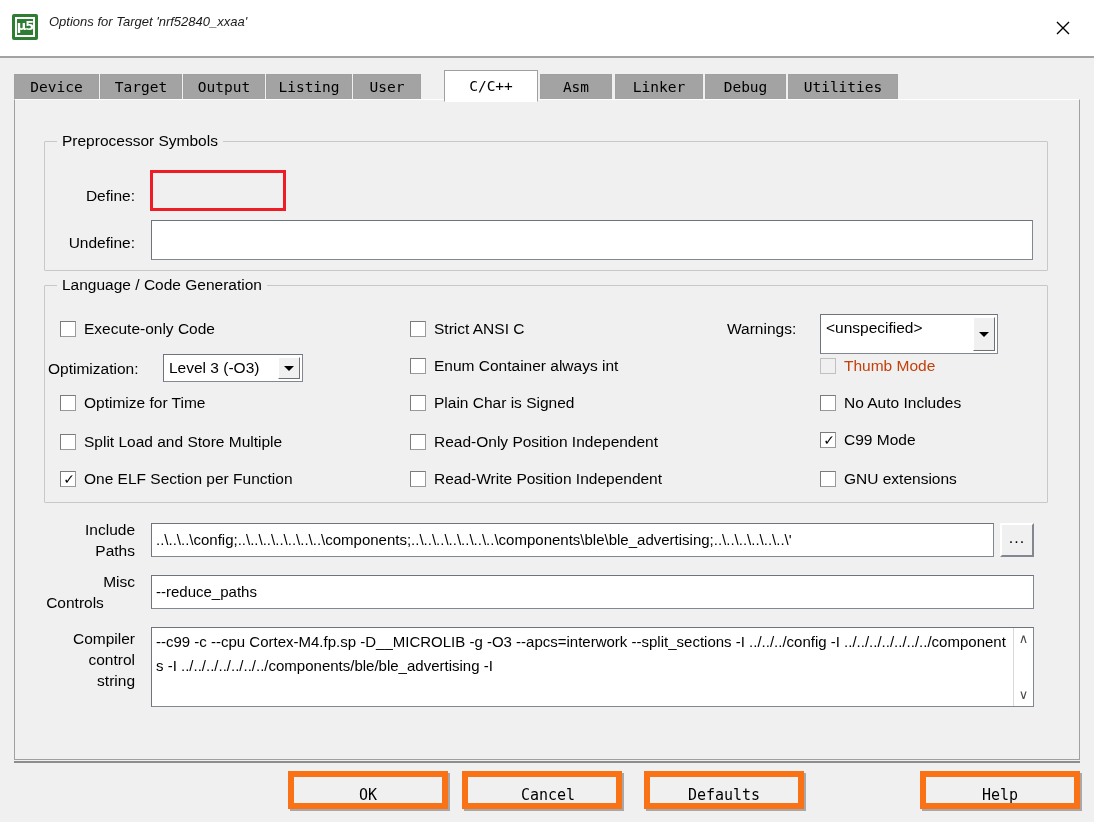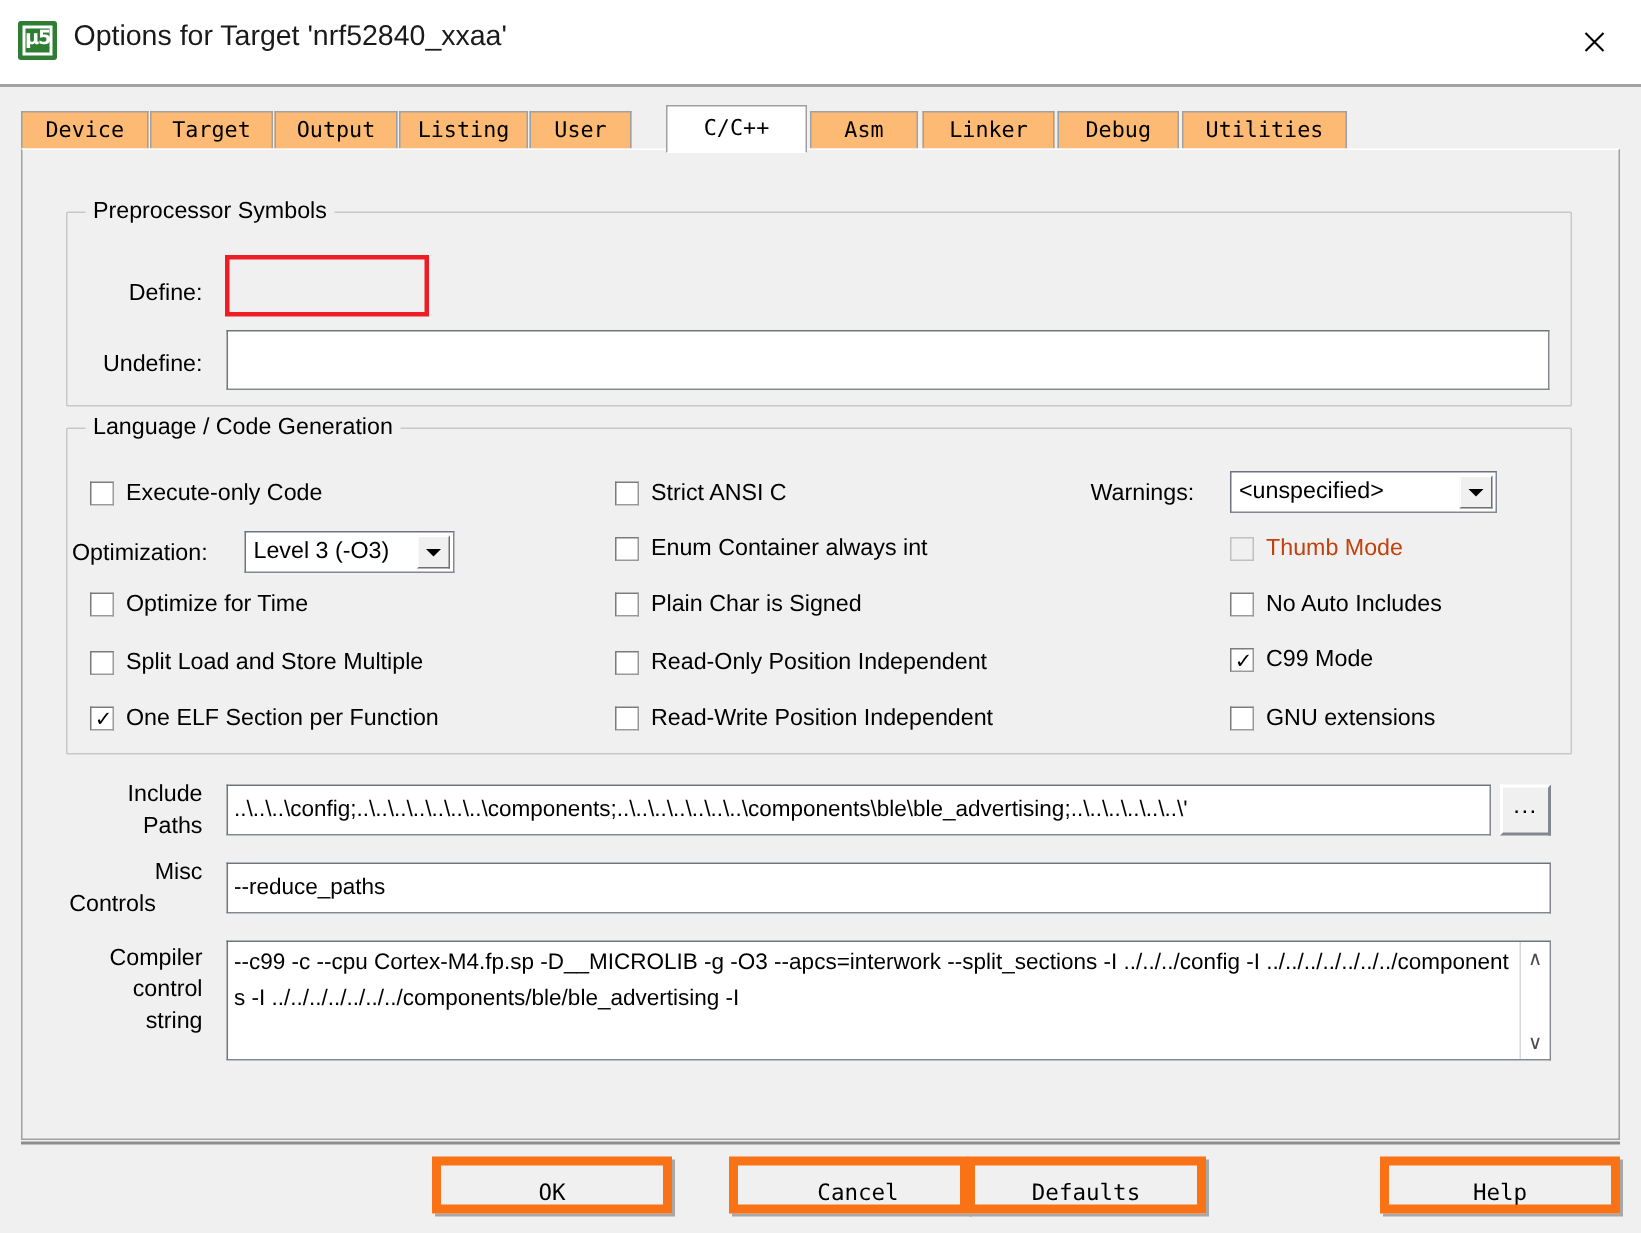--- a/index.html
+++ b/index.html
@@ -52,23 +52,24 @@
     font-family: "DejaVu Sans", sans-serif;
     font-size: 13px;
     font-weight: bold;
     line-height: 24px;
     text-align: center;
     letter-spacing: -1px;
   }
   .title-text {
     position: absolute;
     left: 49px; top: 14px;
-    font-size: 19px;
+    font-size: 13px;
     color: #1a1a1a;
     white-space: nowrap;
+    font-style: italic;
   }
   .close-btn {
     position: absolute;
     right: 14px; top: 12px;
     width: 34px; height: 32px;
     cursor: pointer;
   }
   .close-btn svg { display: block; }
 
   
@@ -76,21 +77,21 @@
     position: absolute;
     left: 14px; top: 70px;
     width: 1066px;
     height: 30px;
   }
   .tab {
     position: absolute;
     top: 4px;
     height: 26px;
     box-sizing: border-box;
-    background: #fdba74;
+    background: #a3a3a3;
     border: 1px solid #a0a0a0;
     border-bottom: none;
     font-family: "DejaVu Sans Mono", monospace;
     font-size: 14.5px;
     color: #000000;
     line-height: 24px;
     text-align: center;
     cursor: pointer;
     white-space: nowrap;
   }
@@ -421,21 +422,21 @@
       <div class="cb-row" style="left:395px; top:332px;">
         <span class="cb-box"></span>
         <span class="cb-label">Read-Only Position Independent</span>
       </div>
       <div class="cb-row" style="left:395px; top:369px;">
         <span class="cb-box"></span>
         <span class="cb-label">Read-Write Position Independent</span>
       </div>
 
       <div class="lbl" style="left:712px; top:220px;">Warnings:</div>
-      <div class="combo" style="left:805px; top:214px; width:178px; height:28px;">
+      <div class="combo" style="left:805px; top:214px; width:178px; height:40px;">
         <span class="val">&lt;unspecified&gt;</span>
         <span class="arrowbtn"></span>
       </div>
 
       <div class="cb-row" style="left:805px; top:256px;">
         <span class="cb-box disabled"></span>
         <span class="cb-label dim">Thumb Mode</span>
       </div>
       <div class="cb-row" style="left:805px; top:293px;">
         <span class="cb-box"></span>
@@ -474,19 +475,19 @@
           <span class="arrow down">∨</span>
         </div>
       </div>
 
     </div>
   </div>
 
   <div class="footer-sep"></div>
 
   <div class="btn" style="left:288px; top:771px; width:160px;">OK</div>
-  <div class="btn" style="left:486px; top:771px; width:160px;padding-left:12px;">Cancel</div>
+  <div class="btn" style="left:462px; top:771px; width:160px;padding-left:12px;">Cancel</div>
   <div class="btn" style="left:644px; top:771px; width:160px;">Defaults</div>
   <div class="btn" style="left:920px; top:771px; width:160px;">Help</div>
 
   <div class="annot-box" style="left:150px; top:170px; width:136px; height:41px;"></div>
 
 </div>
 
 </body></html>

